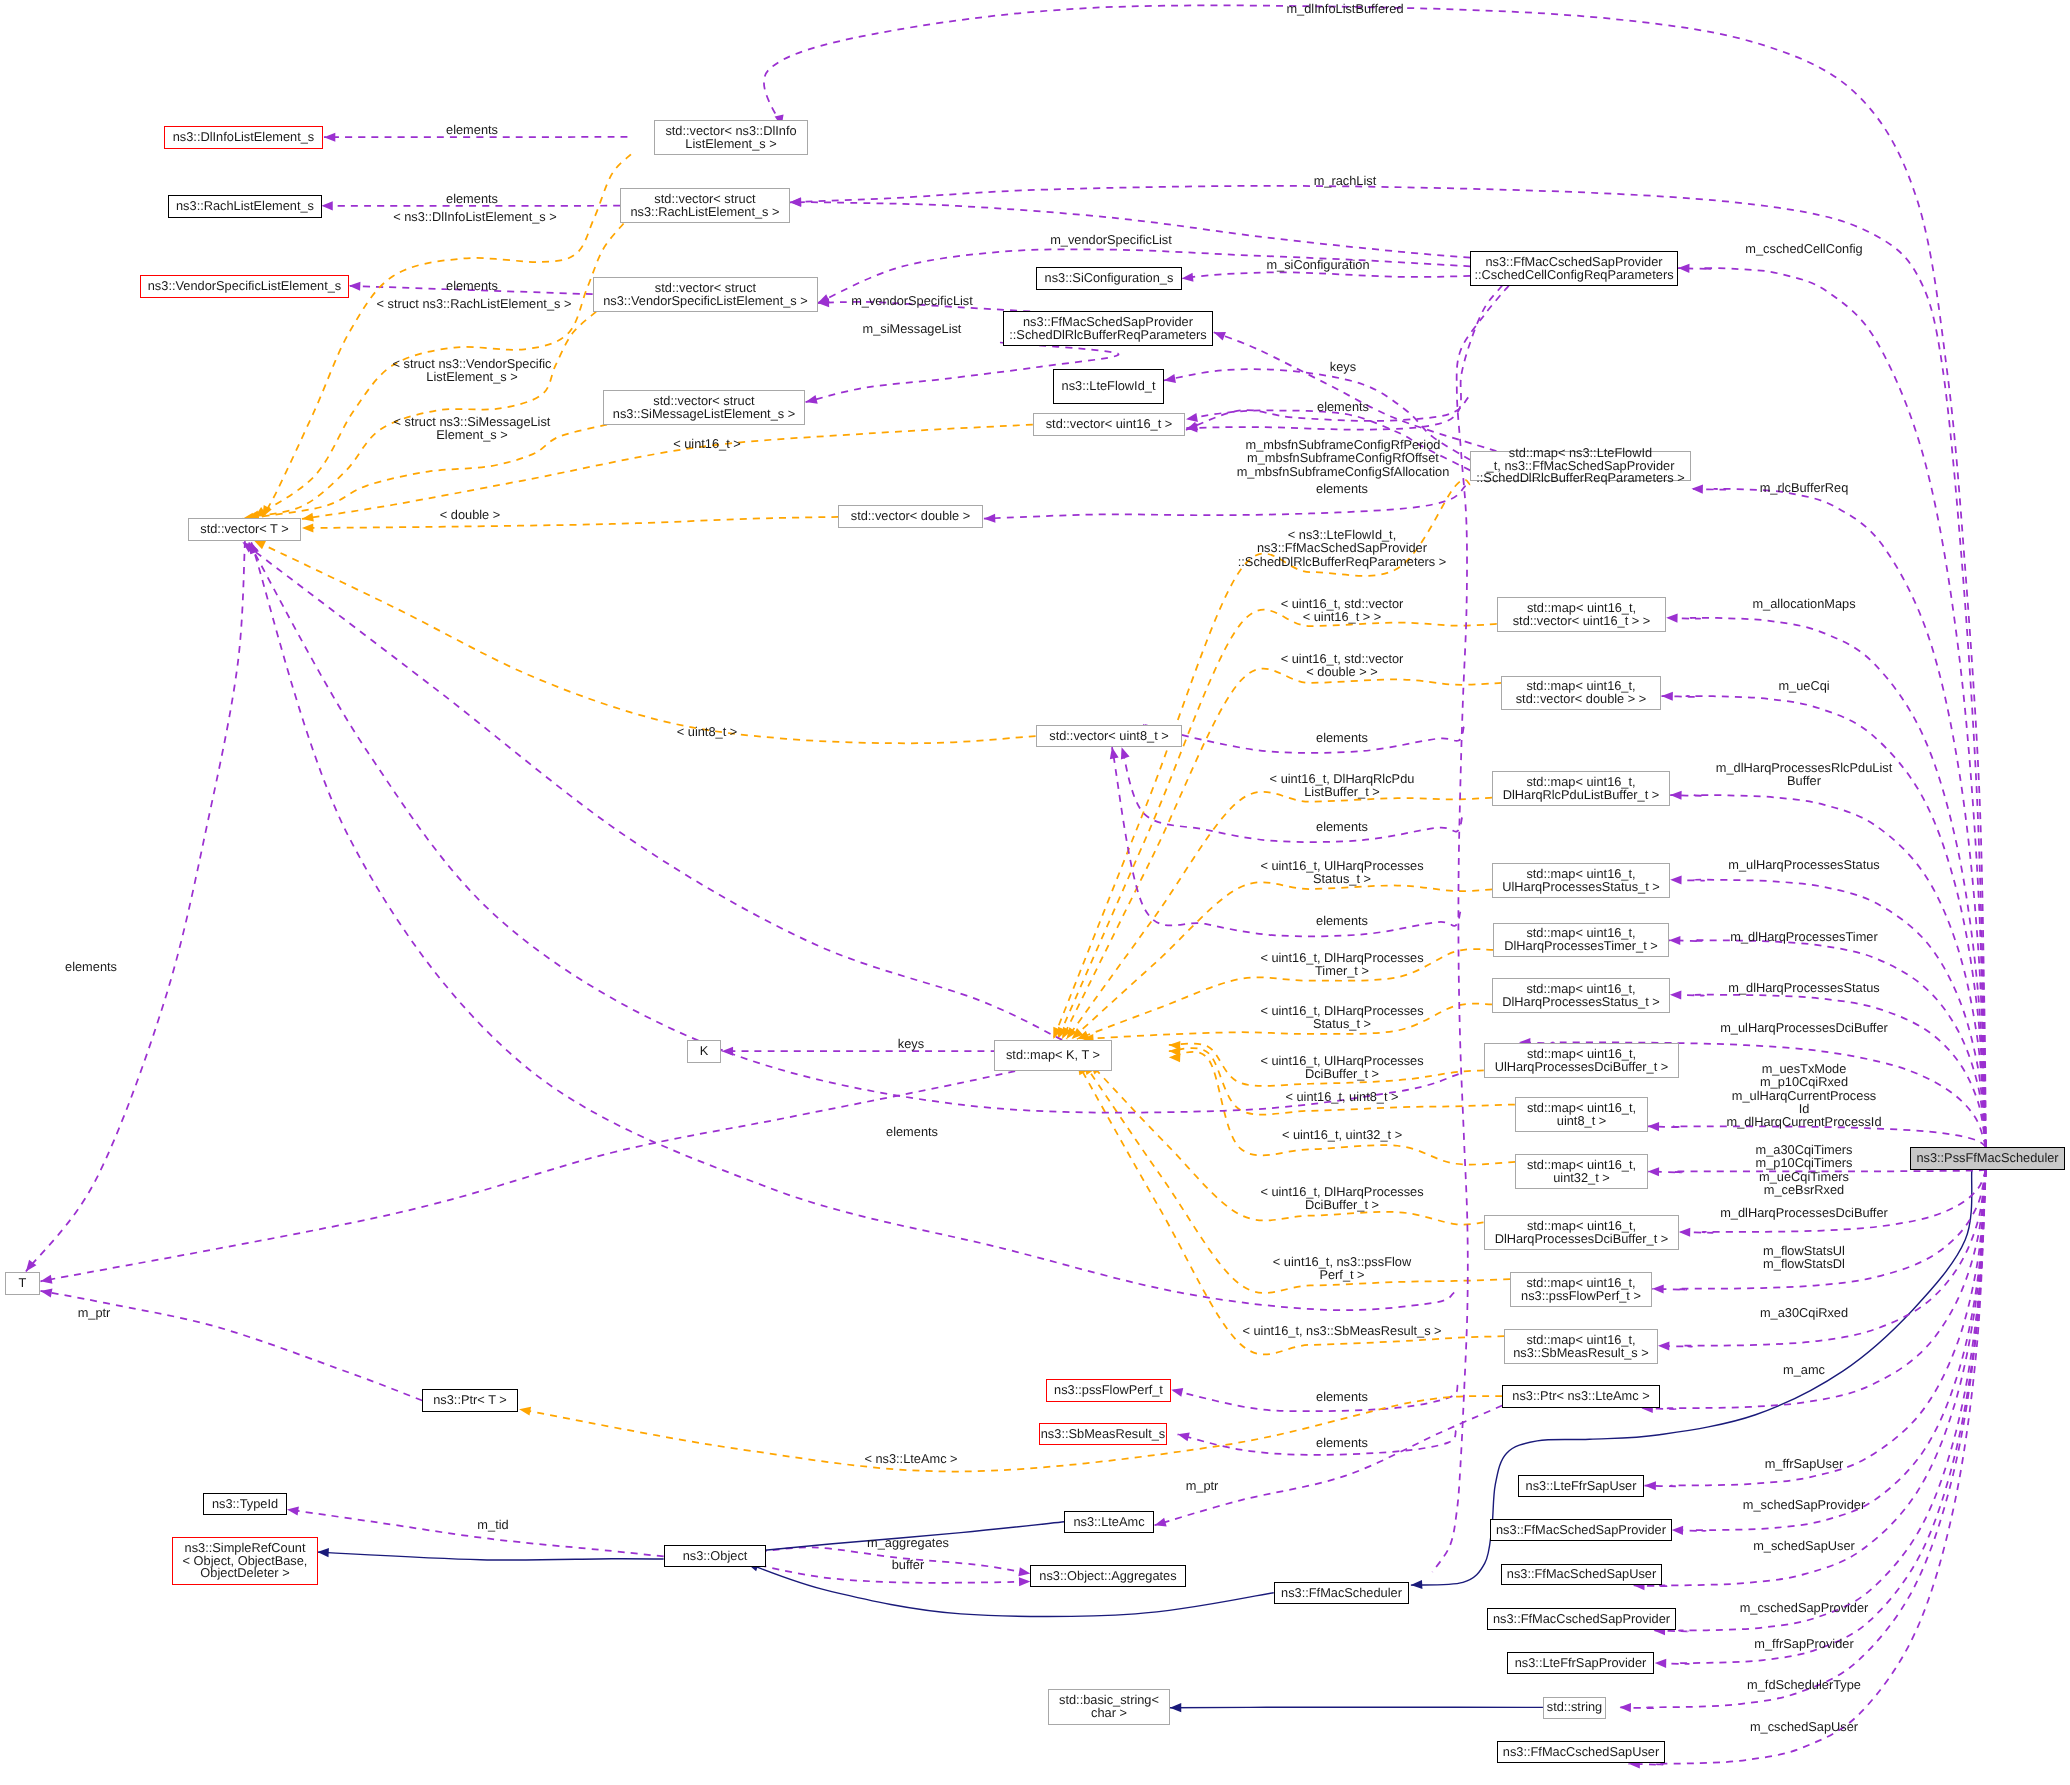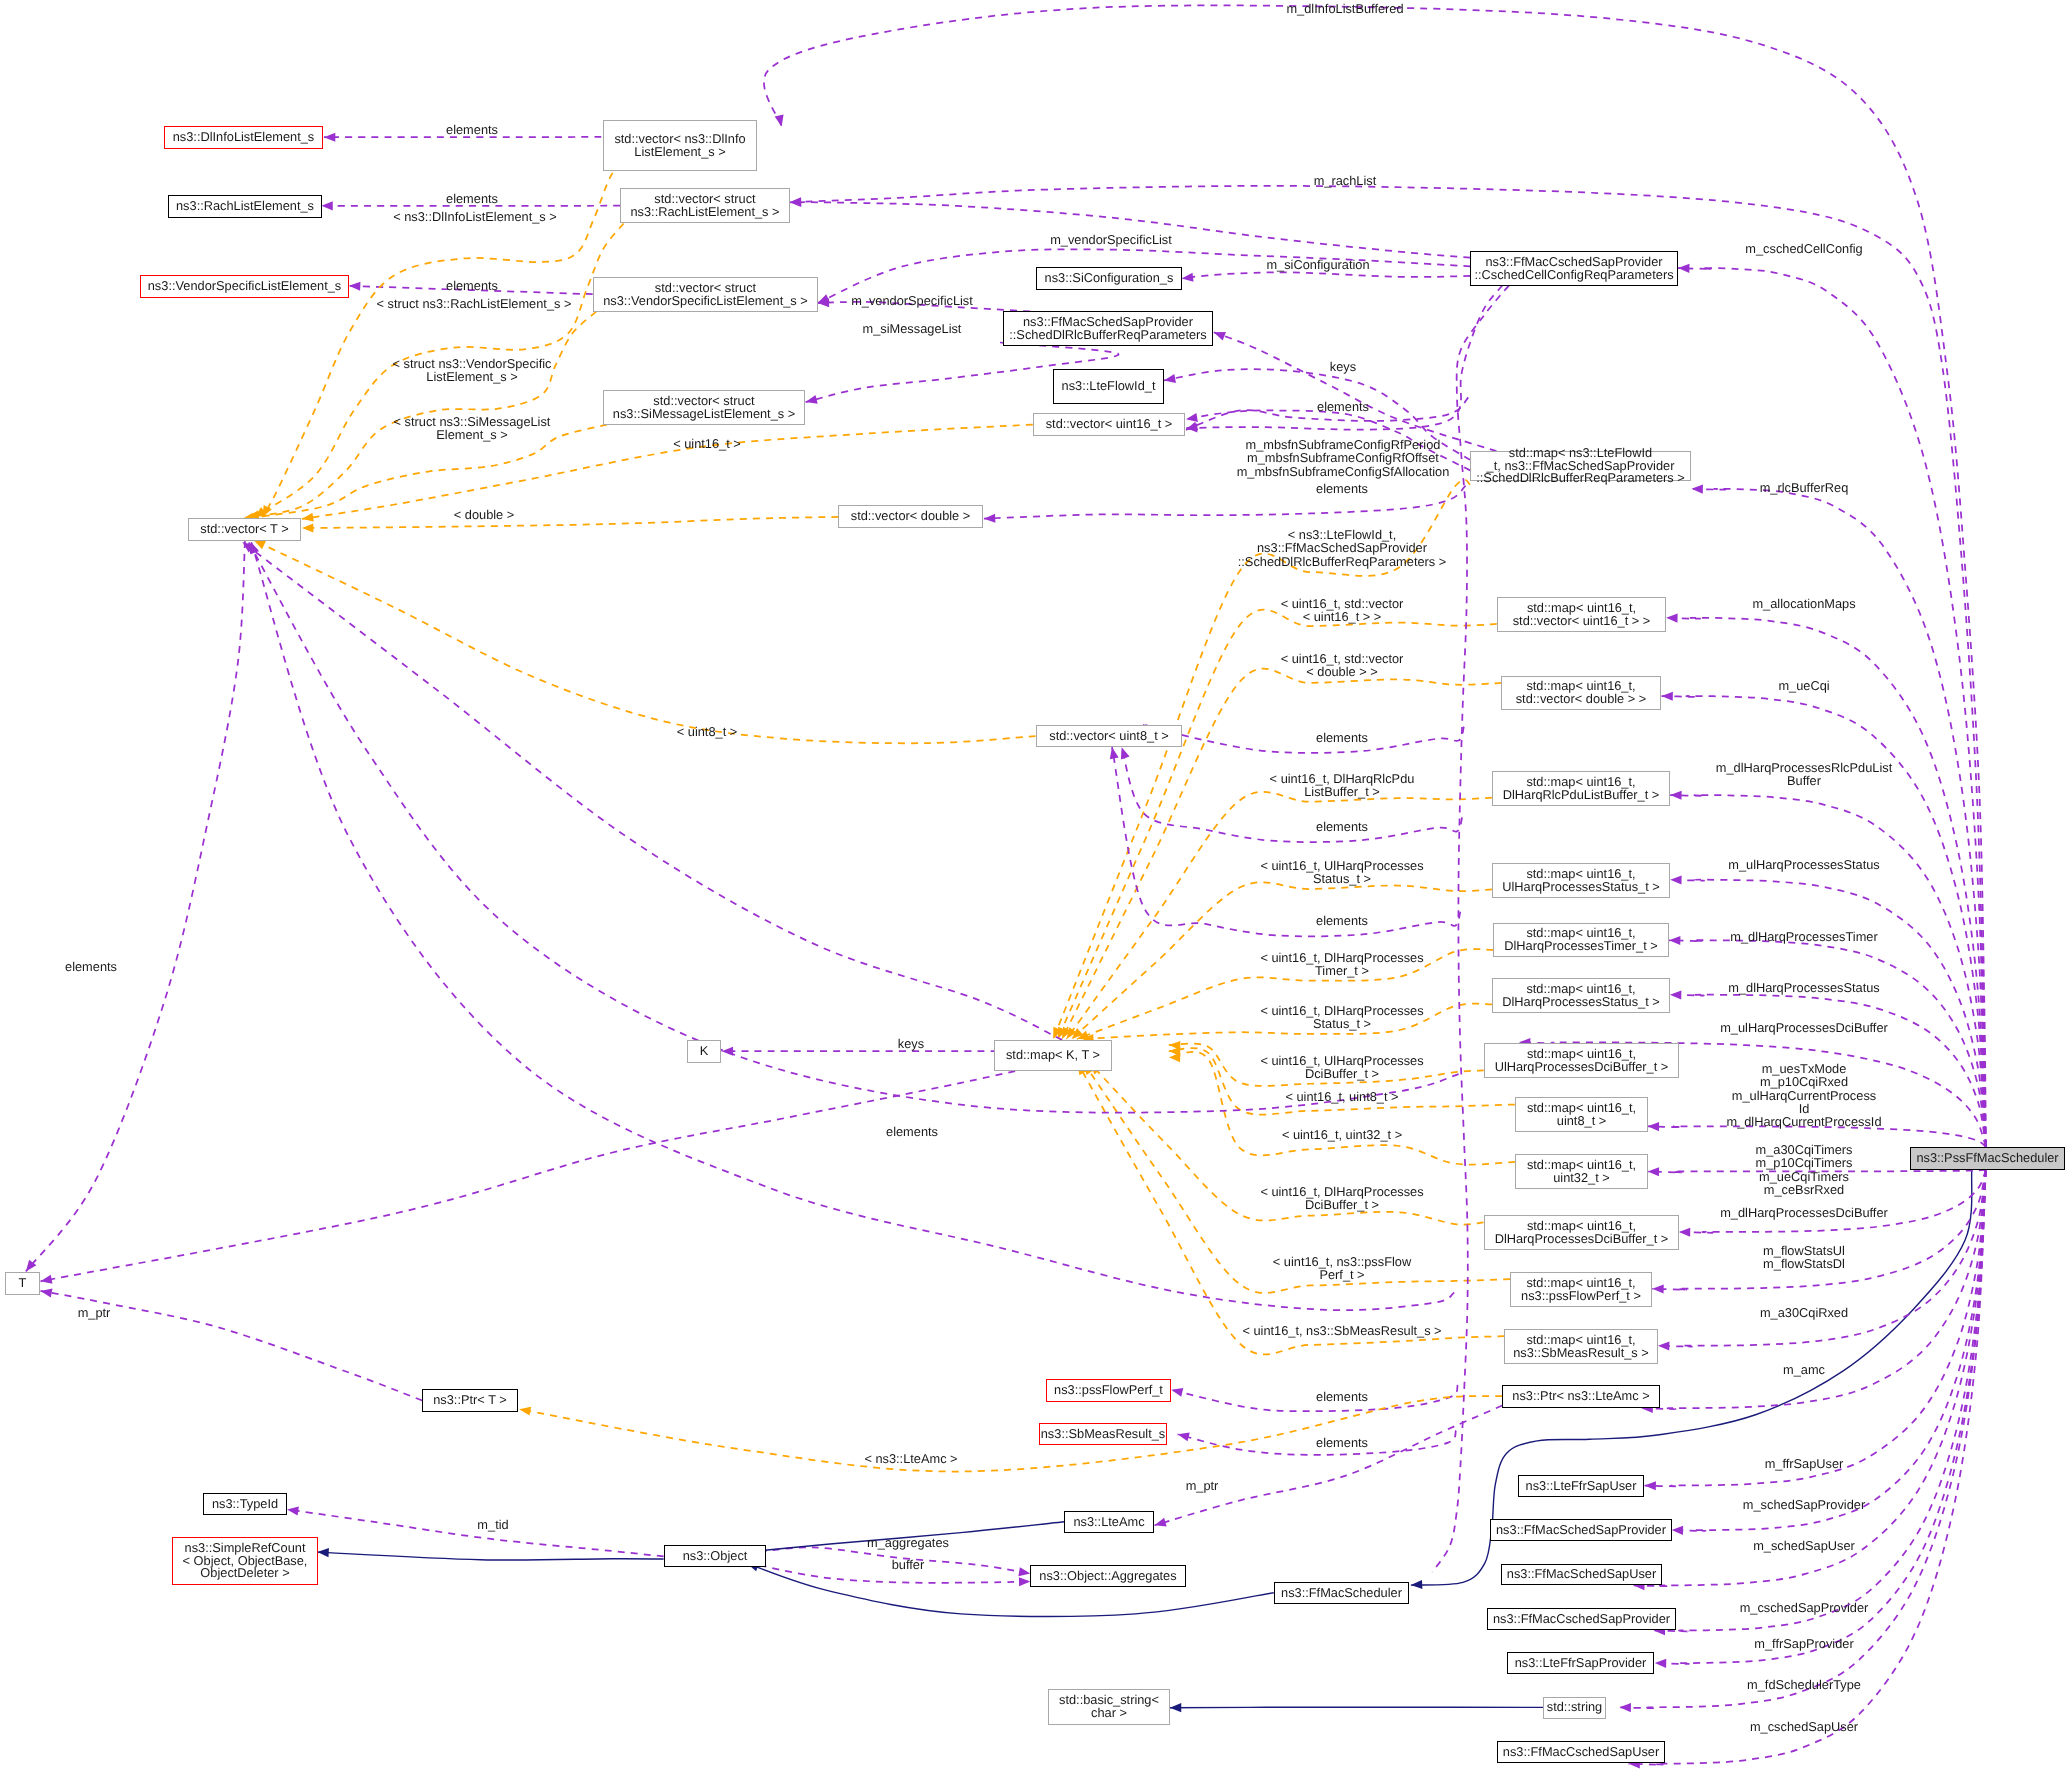--- a/index.html
+++ b/index.html
@@ -344,21 +344,21 @@
         <path class="e" stroke="#9b30d0" d="M2273.7 1339.7C2272.0 1373.4 2269.4 1477.9 2263.4 1541.9C2257.4 1605.9 2249.0 1669.7 2237.4 1723.9C2225.8 1778.1 2211.8 1827.6 2193.9 1867.2C2176.0 1906.8 2151.8 1939.1 2130.0 1961.5C2108.2 1983.9 2085.2 1992.4 2063.3 2001.4C2041.4 2010.4 2019.3 2012.5 1998.8 2015.4C1978.3 2018.4 1957.2 2018.4 1940.2 2019.1C1923.2 2019.8 1903.1 2019.4 1896.8 2019.7C1890.5 2020.0 1908.0 2020.7 1902.6 2020.7C1897.2 2020.7 1870.9 2019.9 1864.6 2019.7"></path>
         <polygon fill="#9b30d0" points="1864.6,2019.7 1877.7,2014.8 1877.5,2025.2"></polygon>
       </g>
 <g>
         <path class="e" stroke="#9b30d0" d="M1727.5 327.0C1722.9 332.5 1709.2 347.5 1700.0 360.0C1690.8 372.5 1677.3 387.0 1672.0 402.0C1666.7 417.0 1667.8 430.3 1668.0 450.0C1668.2 469.7 1671.2 495.0 1673.0 520.0C1674.8 545.0 1678.0 570.0 1679.0 600.0C1680.0 630.0 1679.7 666.7 1679.0 700.0C1678.3 733.3 1676.2 766.7 1675.0 800.0C1673.8 833.3 1672.8 866.7 1672.0 900.0C1671.2 933.3 1670.3 966.7 1670.0 1000.0C1669.7 1033.3 1669.7 1066.7 1670.0 1100.0C1670.3 1133.3 1671.0 1166.7 1672.0 1200.0C1673.0 1233.3 1674.7 1266.7 1676.0 1300.0C1677.3 1333.3 1679.3 1366.7 1680.0 1400.0C1680.7 1433.3 1680.7 1466.7 1680.0 1500.0C1679.3 1533.3 1677.3 1570.0 1676.0 1600.0C1674.7 1630.0 1673.3 1658.3 1672.0 1680.0C1670.7 1701.7 1670.0 1715.0 1668.0 1730.0C1666.0 1745.0 1664.7 1758.3 1660.0 1770.0C1655.3 1781.7 1643.3 1795.0 1640.0 1800.0"></path>
       </g>
   </svg>
 <div class="node nr" style="left:164px;top:126px;width:159px;height:23px">
       <div>ns3::DlInfoListElement_s</div>
     </div>
-<div class="node nb" style="left:603px;top:120px;width:154px;height:51px">
+<div class="node nb" style="left:654px;top:120px;width:154px;height:35px">
       <div>std::vector&lt; ns3::DlInfo</div>
       <div>ListElement_s &gt;</div>
     </div>
 <div class="node nk" style="left:168px;top:195px;width:154px;height:23px">
       <div>ns3::RachListElement_s</div>
     </div>
 <div class="node nb" style="left:620px;top:188px;width:170px;height:35px">
       <div>std::vector&lt; struct</div>
       <div>ns3::RachListElement_s &gt;</div>
     </div>
@@ -540,21 +540,21 @@
       <div>&lt; struct ns3::VendorSpecific</div>
       <div>ListElement_s &gt;</div>
     </div>
 <div class="elab" style="left:472px;top:415px">
       <div>&lt; struct ns3::SiMessageList</div>
       <div>Element_s &gt;</div>
     </div>
 <div class="elab" style="left:707px;top:437px">
       <div>&lt; uint16_t &gt;</div>
     </div>
-<div class="elab" style="left:484px;top:508px">
+<div class="elab" style="left:470px;top:508px">
       <div>&lt; double &gt;</div>
     </div>
 <div class="elab" style="left:707px;top:725px">
       <div>&lt; uint8_t &gt;</div>
     </div>
 <div class="elab" style="left:91px;top:960px">
       <div>elements</div>
     </div>
 <div class="elab" style="left:911px;top:1037px">
       <div>keys</div>

